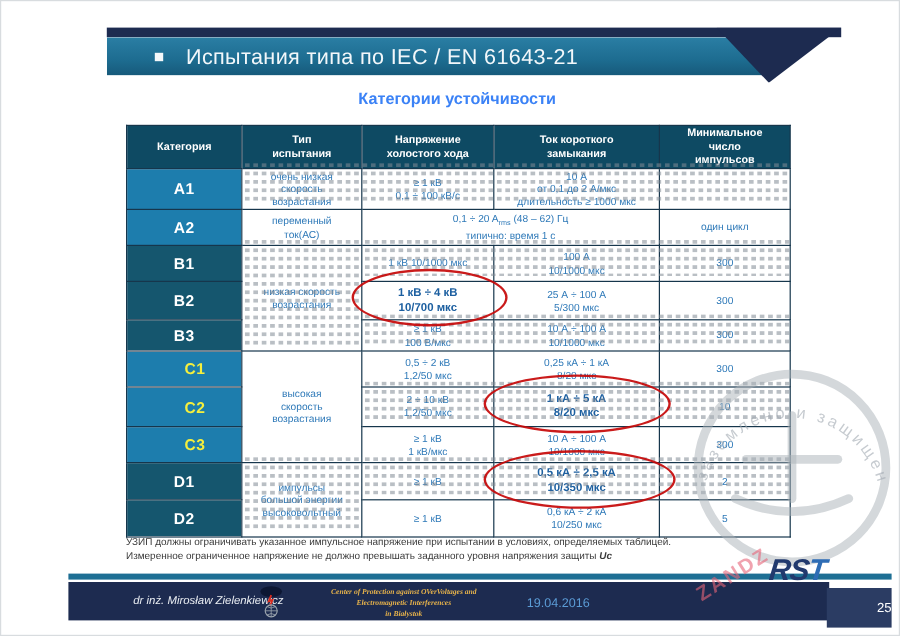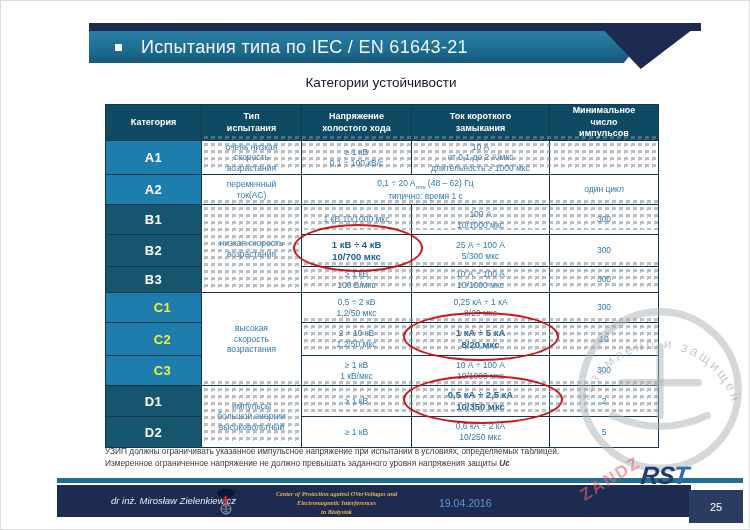--- a/index.html
+++ b/index.html
@@ -3,27 +3,27 @@
 <meta charset="utf-8">
 <style>
   html,body{margin:0;padding:0;width:750px;height:530px;background:#fff;font-family:"Liberation Sans",sans-serif;overflow:hidden;}
   #slide{position:relative;width:748px;height:528px;border:1px solid #d8dcdf;background:#fff;}
 
   
   .top-strip{position:absolute;left:88px;top:22px;width:612px;height:8px;background:#1d2b50;}
   .banner{position:absolute;left:88px;top:30px;width:560px;height:32px;
     background:linear-gradient(180deg,#2a7ea4 0%,#1d6c90 60%,#16597a 100%);
     clip-path:polygon(0 0,100% 0,95.5% 100%,0 100%);
-    display:flex;align-items:center;}
+    display:flex;align-items:center;padding-left:14px;}
   .banner .bullet{display:inline-block;width:7px;height:7px;background:#f4f8fa;margin-left:26px;}
   .banner .title{color:#f2f7fa;font-size:18px;letter-spacing:.3px;margin-left:19px;}
   .banner-fold{position:absolute;left:596px;top:22px;width:104px;height:46px;background:#1d2b50;
     clip-path:polygon(0 0,100% 0,42% 100%);}
   .subtitle{position:absolute;left:380px;top:74px;transform:translateX(-50%);
-    color:#0f172a;font-size:13.5px;font-weight:normal;white-space:nowrap;}
+    color:#3b82f6;font-size:13.5px;font-weight:bold;white-space:nowrap;}
 
   
   #tableWrap{position:absolute;left:104px;top:103px;width:553px;}
   table{border-collapse:collapse;table-layout:fixed;width:553px;}
   th,td{border:1px solid #16364c;padding:0 2px;text-align:center;vertical-align:middle;
     white-space:pre-line;overflow:hidden;}
   th{background:#0e4a63;color:#fff;font-size:9px;line-height:1.3;font-weight:bold;}
   td.cat{font-size:13px;font-weight:bold;color:#fff;letter-spacing:.5px;}
   .cat-light{background:#1d7dad;}
   .cat-dark{background:#15566e;}
@@ -51,21 +51,21 @@
     color:rgba(230,100,120,.6);font-weight:bold;font-size:17px;letter-spacing:2px;pointer-events:none;}
   .rst{position:absolute;left:640px;top:460px;z-index:7;font-size:25px;font-weight:bold;
     font-style:italic;transform:skewX(-6deg);letter-spacing:-1px;}
   .rst .rs{color:#223a6e;}
   .rst .t{color:#2e6db5;}
 
   
   .teal-strip{position:absolute;left:56px;top:477px;width:686px;height:5px;background:#1e6f94;}
   .footer-bar{position:absolute;left:56px;top:484px;width:634px;height:32px;background:#1d2b50;}
   .page-box{position:absolute;left:688px;top:489px;width:54px;height:33px;background:#2b3c63;
-    display:flex;align-items:center;justify-content:center;z-index:2;}
+    display:flex;align-items:center;justify-content:flex-end;z-index:2;}
   .page-box span{color:#fff;font-size:11px;}
   .f-author{position:absolute;left:110px;top:494px;color:#e9edf2;font-size:9.5px;font-style:italic;z-index:2;}
   .f-logo{position:absolute;left:213px;top:486px;z-index:2;}
   .f-org{position:absolute;left:243px;top:488px;width:185px;text-align:center;z-index:2;
     color:#e7b34b;font-size:6.3px;font-weight:bold;font-style:italic;line-height:1.45;
     font-family:"Liberation Serif",serif;}
   .f-date{position:absolute;left:438px;top:496px;color:#5b9bd5;font-size:10.5px;z-index:2;}
   .f-site{position:absolute;left:515px;top:494px;color:#ed1c24;font-size:12px;font-weight:bold;z-index:2;margin-top:36px;}
 </style>
 </head>

